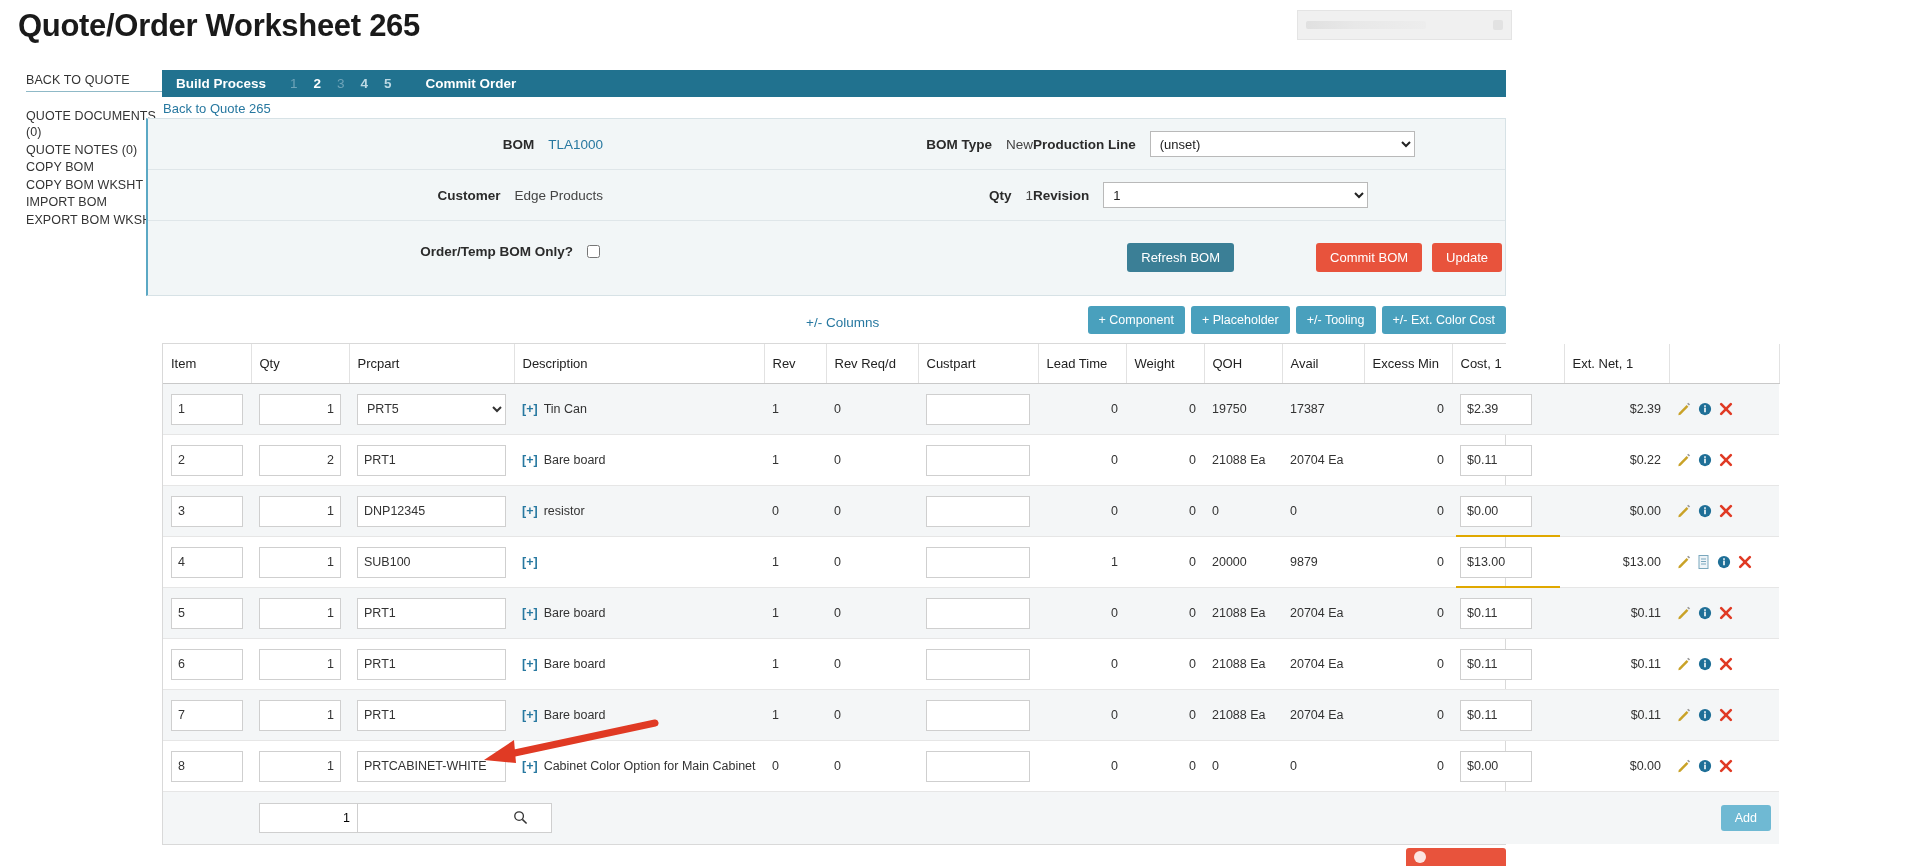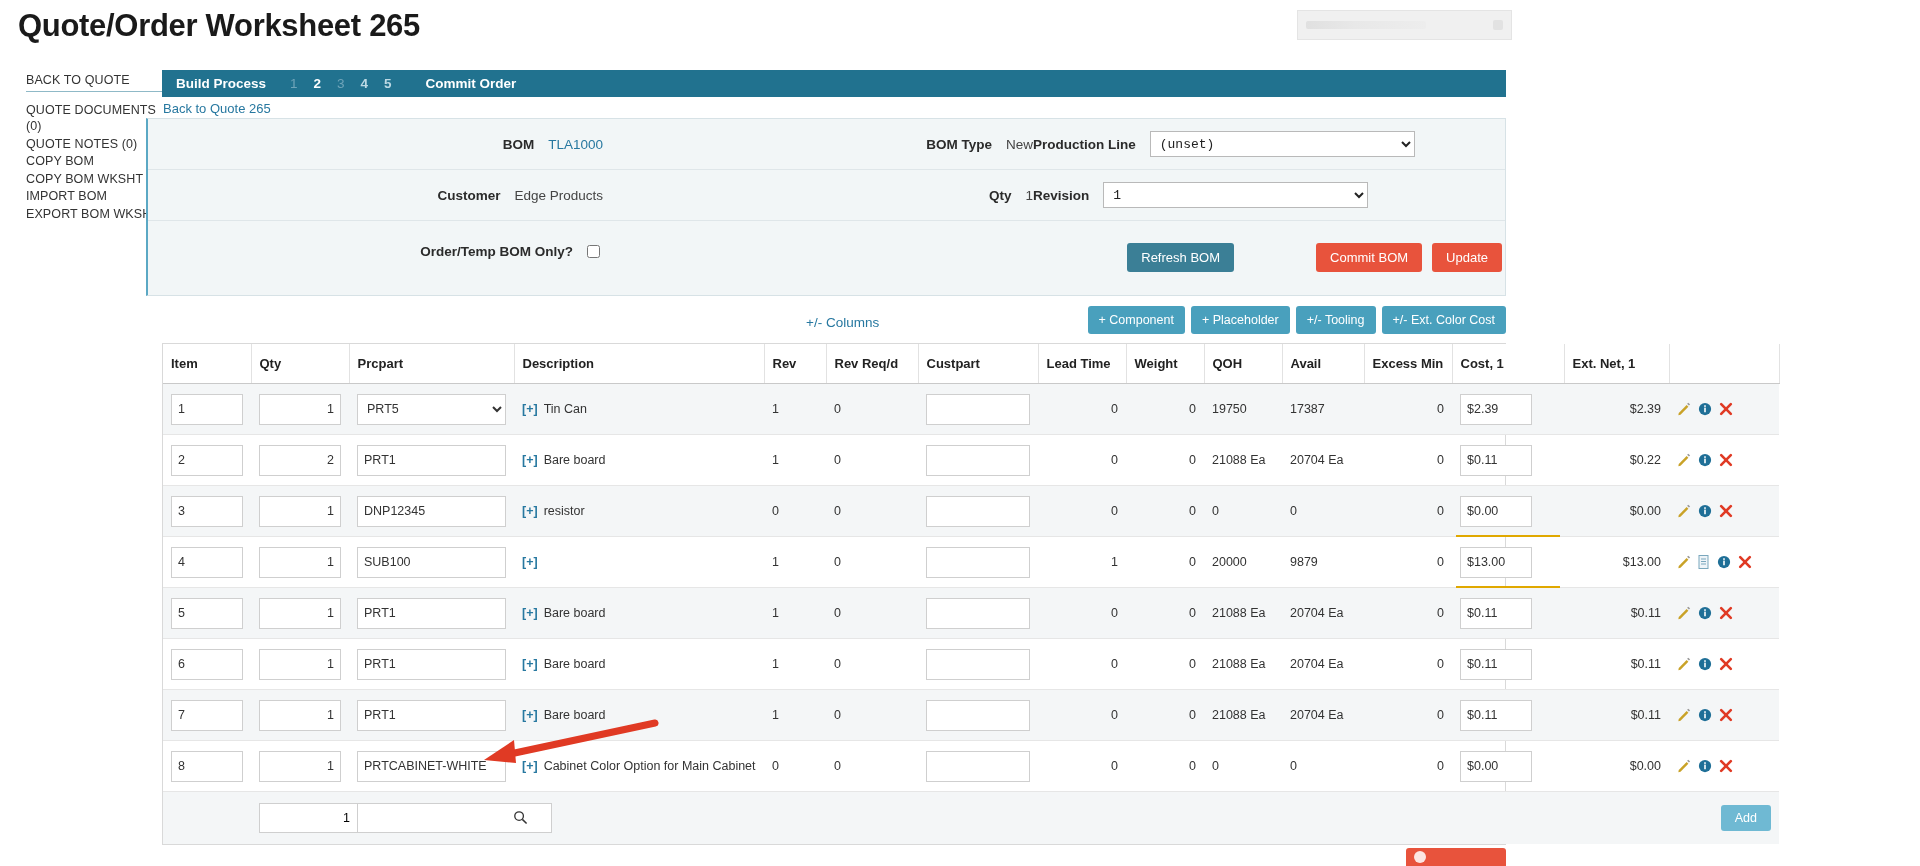--- a/index.html
+++ b/index.html
@@ -36,21 +36,21 @@
 
   
   .sidebar {
     position: absolute; left: 26px; top: 72px; width: 140px;
   }
   .side-item {
     font-size: 12.5px; color: #333; letter-spacing: .1px;
     line-height: 16.5px; padding: 0 0 1px 0; cursor: pointer;
     white-space: normal;
   }
-  .side-item.first { padding-bottom: 2px; border-bottom: 1px solid #8fb9c7; margin-bottom: 10px;}
+  .side-item.first { padding-bottom: 2px; border-bottom: 1px solid #8fb9c7; margin-bottom: 16px;}
 
   
   .build-bar {
     position: absolute; left: 162px; top: 70px; right: 18px; height: 27px;
     background: #21728f; color: #fff;
     display: flex; align-items: center; padding-left: 14px;
     font-size: 13.5px;
   }
   .build-bar .bp-title { font-weight: bold; margin-right: 16px; }
   .build-bar .step { font-weight: bold; margin: 0 8px; cursor: pointer; }
@@ -78,21 +78,21 @@
   .fld .val { font-size: 13.5px; color: #444; margin-left: 14px; }
   .fld .val.link { color: #2778a0; cursor: pointer; }
 
   .grp1 { width: 455px; justify-content: flex-end; }
   .grp1 .lbl { width: auto; }
   .grp2 { width: 430px; justify-content: flex-end;}
   .grp3 { flex: 1; padding-right: 22px; }
 
   select.ctl {
     width: 265px; height: 26px; font-size: 13px;
-    font-family: Liberation Mono, monospace;
+    font-family: Liberation Sans, sans-serif;
     border: 1px solid #b9b9b9; background: #fff; margin-left: 14px;
     padding-left: 5px; color: #222;
   }
 
   .cb { width: 13px; height: 13px; margin-left: 14px; cursor: pointer; }
 
   .btn {
     border: none; color: #fff; font-size: 13px; cursor: pointer;
     font-family: "Liberation Sans", sans-serif;
     padding: 7px 14px; border-radius: 3px;
@@ -119,21 +119,21 @@
     font-family: "Liberation Sans", sans-serif;
   }
 
   
   .tbl-wrap {
     position: absolute; left: 162px; top: 343px; right: 18px;
     border: 1px solid #d9d9d9; background: #fff;
   }
   table.bom { border-collapse: collapse; width: 100%; table-layout: fixed; }
   table.bom th {
-    font-size: 13px; color: #222; text-align: left; font-weight: bold;
+    font-size: 13px; color: #222; text-align: left; font-weight: normal;
     padding: 12px 8px; border-right: 1px solid #e2e2e2;
     border-bottom: 1px solid #c9c9c9; background: #fff; vertical-align: middle;
   }
   table.bom td {
     font-size: 12.5px; color: #333; padding: 7px 8px;
     border-bottom: 1px solid #e6e6e6; vertical-align: middle; height: 51px;
   }
   tr.alt td { background: #f4f6f7; }
   .num { text-align: right; }
   .cell-input {

